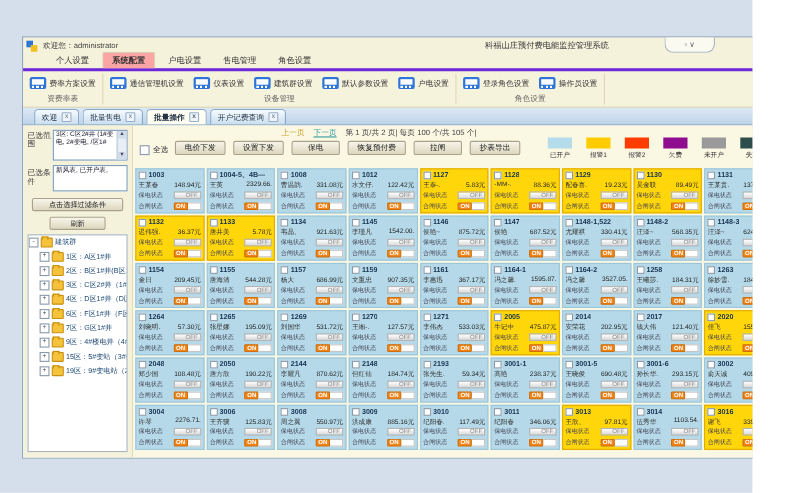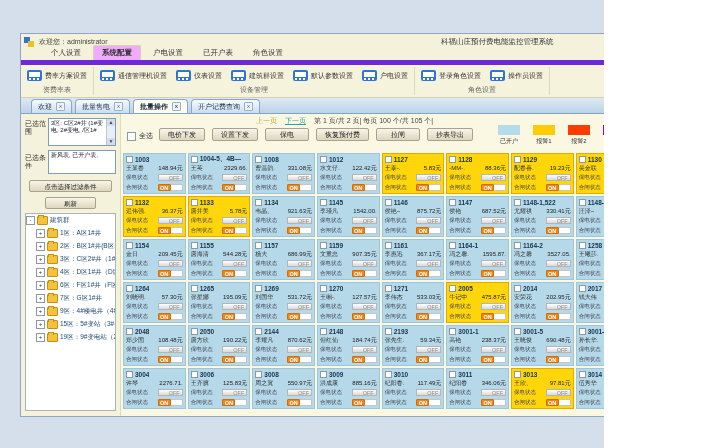--- a/index.html
+++ b/index.html
@@ -1,35 +1,35 @@
 <!DOCTYPE html>
 <html><head>
 <meta charset="utf-8">
 <style>
   html,body{margin:0;padding:0;}
-  .desktop{position:relative;width:604px;height:448px;background:#d5dfeb;overflow:hidden;
+  .desktop{position:relative;width:684px;height:448px;background:#d5dfeb;overflow:hidden;
     font-family:"Liberation Sans","DejaVu Sans",sans-serif;-webkit-font-smoothing:antialiased;}
   .window{position:absolute;left:20px;top:33px;width:698px;height:384px;background:#f5f2dc;
     border:1px solid #8fa6c4;box-sizing:border-box;}
   
   .titlebar{position:absolute;left:0;top:0;right:0;height:16px;}
   .appicon{position:absolute;left:3px;top:3px;width:10px;height:10px;}
   .appicon .a{position:absolute;left:0;top:0;width:6px;height:6px;background:#2e74d9;}
   .appicon .b{position:absolute;left:4px;top:4px;width:6px;height:6px;background:#f0c020;}
   .welcome{position:absolute;left:18px;top:3px;font-size:7px;color:#444;}
   .apptitle{position:absolute;left:420px;top:3px;font-size:7.5px;color:#333;}
   .ribbontoggle{position:absolute;left:583px;top:0px;width:44px;height:13px;border:1px solid #aab4c2;
     border-top:none;border-radius:0 0 8px 8px;background:#fbfaf0;display:flex;align-items:center;
     justify-content:center;gap:6px;font-size:7px;color:#667;}
   .minbtn{position:absolute;right:5px;top:2px;font-size:9px;color:#222;font-weight:bold;line-height:9px;}
   
   .menubar{position:absolute;left:0;top:16px;right:0;height:15px;display:flex;gap:4px;
-    padding-left:22px;align-items:flex-end;border-bottom:5px solid #6d28d9;box-sizing:border-box;}
+    padding-left:22px;align-items:flex-end;border-bottom:3px solid #6d28d9;box-sizing:border-box;}
   .menutab{font-size:7.5px;color:#333;padding:2px 8px 2px;cursor:default;}
-  .menutab.active{font-weight:bold;background:#f0abfc;border:1px solid #d8d2b2;border-bottom:none;
+  .menutab.active{font-weight:bold;background:#fca5a5;border:1px solid #d8d2b2;border-bottom:none;
     border-radius:2px 2px 0 0;}
   
   .ribbon{position:absolute;left:0;top:31px;right:0;height:33px;display:flex;align-items:stretch;
     border-bottom:1px solid #d5cfae;box-sizing:border-box;background:#f6f3dd;}
   .rgroup{display:flex;flex-direction:column;justify-content:space-between;padding:2px 6px 0;}
   .rbtns{display:flex;gap:9px;align-items:center;height:22px;}
   .rbtn{display:flex;align-items:center;gap:3px;}
   .mon{width:15px;height:11px;background:#2e74d9;border-radius:2px;position:relative;flex:none;}
   .mon::before{content:"";position:absolute;left:2px;right:2px;top:2px;bottom:4px;background:#fff;}
   .mon::after{content:"";position:absolute;left:2px;right:2px;bottom:1px;height:2px;
@@ -117,21 +117,21 @@
       <div class="welcome">欢迎您：administrator</div>
       <div class="apptitle">科福山庄预付费电能监控管理系统</div>
       <div class="ribbontoggle">▫ ∨</div>
       <div class="minbtn">—</div>
     </div>
 
     <div class="menubar" id="menubar">
         <div class="menutab">个人设置</div>
         <div class="menutab active">系统配置</div>
         <div class="menutab">户电设置</div>
-        <div class="menutab">已开户表</div>
+        <div class="menutab">售电管理</div>
         <div class="menutab">角色设置</div>
       </div>
 
     <div class="ribbon" id="ribbon">
         <div class="rgroup">
           <div class="rbtns">
             <div class="rbtn">
               <span class="mon"></span>
               <span class="rlabel">费率方案设置</span>
             </div>

